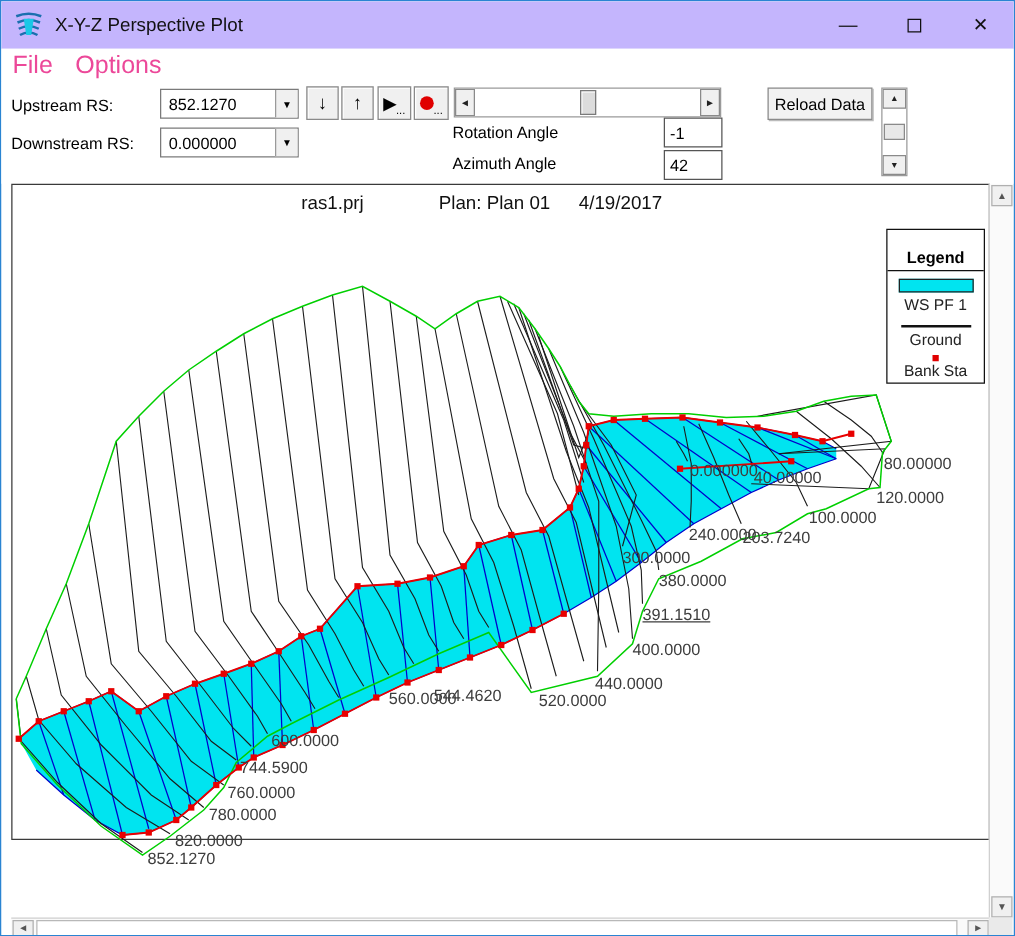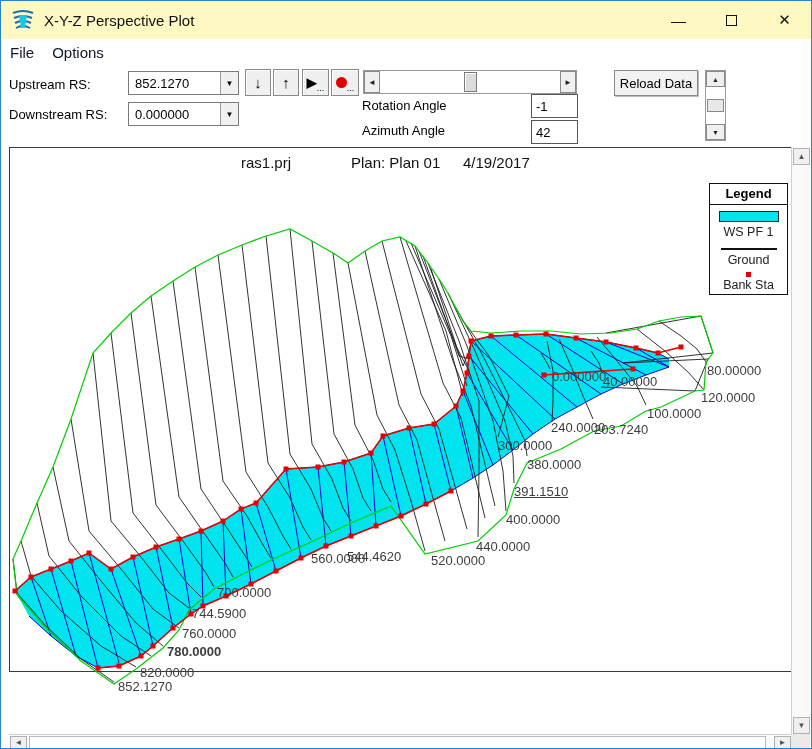--- a/index.html
+++ b/index.html
@@ -1,29 +1,29 @@
 <!DOCTYPE html>
 <html><head>
 <meta charset="utf-8">
 <style>
   * { margin:0; padding:0; box-sizing:border-box; }
   html,body { width:812px; height:749px; background:#fff; font-family:"Liberation Sans",sans-serif; }
   .window { position:relative; width:812px; height:749px; background:#fff; border:1px solid #2a84d2; overflow:hidden; }
 
   
-  .titlebar { position:absolute; left:0; top:0; width:100%; height:38px; background:#fef9c3; display:flex; align-items:center; }
+  .titlebar { position:absolute; left:0; top:0; width:100%; height:38px; background:#c4b5fd; display:flex; align-items:center; }
   .app-icon { width:26px; height:24px; margin-left:9px; }
   .title-text { font-size:15px; color:#111; margin-left:8px; }
   .wincontrols { position:absolute; right:0; top:0; height:38px; display:flex; }
   .wbtn { width:53px; height:38px; display:flex; align-items:center; justify-content:center; font-size:15px; color:#111; }
   .maxglyph { width:11px; height:11px; border:1.4px solid #111; display:inline-block; }
 
   
   .menubar { position:absolute; left:0; top:38px; width:100%; height:26px; background:#fff; display:flex; align-items:center; }
-  .menu-item { font-size:15px; color:#0f172a; padding:2px 9px; }
+  .menu-item { font-size:20px; color:#ec4899; padding:2px 9px; }
 
   
   .toolbar { position:absolute; left:0; top:64px; width:100%; height:82px; background:#fff; font-size:13px; color:#000; }
   .tlabel { position:absolute; white-space:nowrap; }
   .combo { position:absolute; height:24px; width:111px; border:1px solid #7a7a7a; background:#fff; display:flex; }
   .combo .val { flex:1; padding:4px 4px 0 6px; font-size:13px; }
   .combo .drop { width:18px; border-left:1px solid #9a9a9a; background:#f0f0f0; display:flex; align-items:center; justify-content:center; font-size:8px; color:#000; }
   .tbtn { position:absolute; height:27px; background:#f0f0f0; border:1px solid #8a8a8a; box-shadow:inset 1px 1px 0 #fff; display:flex; align-items:center; justify-content:center; font-size:15px; font-weight:bold; color:#000; }
   .tbtn .dots { font-size:9px; font-weight:normal; align-self:flex-end; margin-bottom:2px; }
   .reddot { width:11px; height:11px; border-radius:50%; background:#e00000; display:inline-block; }
@@ -38,21 +38,21 @@
 
   
   .plot { position:absolute; left:8px; top:146px; width:783px; height:525px; border:1px solid #3a3a3a; background:#fff; }
   .plot svg { position:absolute; left:0; top:0; }
   .ptitle { position:absolute; top:6px; left:0; width:100%; font-size:15px; color:#111; }
   .ptitle span { position:absolute; white-space:nowrap; }
   .sl { position:absolute; font-size:13px; color:#3d3d3d; white-space:nowrap; }
 
   
   .legend { position:absolute; left:699px; top:35px; width:79px; background:#fff; border:1px solid #111; text-align:center; }
-  .leg-title { font-size:13px; font-weight:bold; border-bottom:1px solid #111; padding:2px 0 3px; }
+  .leg-title { font-size:13px; font-weight:bold; border-bottom:1px solid #111; padding:2px 0 3px;margin-top:12px; }
   .leg-swatch { width:60px; height:11px; background:#00e4f0; border:1px solid #222; margin:6px auto 3px; }
   .leg-item { font-size:12.5px; color:#222; padding-bottom:2px; }
   .leg-line { width:56px; border-top:2px solid #111; margin:7px auto 3px; }
   .leg-dot { width:5px; height:5px; background:#e00000; margin:3px auto 1px; }
 
   
   .vsb { position:absolute; right:1px; top:146px; width:19px; height:588px; background:#fafafa; border-left:1px solid #d0d0d0; }
   .sb-btn { position:absolute; background:#f0f0f0; border:1px solid #b0b0b0; display:flex; align-items:center; justify-content:center; font-size:8px; color:#555; }
   .hsb { position:absolute; left:8px; top:733px; width:783px; height:15px; background:#fafafa; border-top:1px solid #d0d0d0; }
   .hsb-thumb { position:absolute; left:20px; top:1px; width:737px; height:13px; background:#fff; border:1px solid #b8b8b8; }
@@ -292,24 +292,24 @@
         <div class="sl" style="left: 541px; top: 272px;">240.0000</div>
         <div class="sl" style="left: 584px; top: 274px;">203.7240</div>
         <div class="sl" style="left: 488px; top: 290px;">300.0000</div>
         <div class="sl" style="left: 517px; top: 309px;">380.0000</div>
         <div class="sl" style="left: 504px; top: 336px; text-decoration: underline;">391.1510</div>
         <div class="sl" style="left: 496px; top: 364px;">400.0000</div>
         <div class="sl" style="left: 466px; top: 391px;">440.0000</div>
         <div class="sl" style="left: 301px; top: 403px;">560.0000</div>
         <div class="sl" style="left: 337px; top: 401px;">544.4620</div>
         <div class="sl" style="left: 421px; top: 405px;">520.0000</div>
-        <div class="sl" style="left: 207px; top: 437px;">700.0000</div>
+        <div class="sl" style="left: 207px; top: 437px;">600.0000</div>
         <div class="sl" style="left: 182px; top: 458px;">744.5900</div>
         <div class="sl" style="left: 172px; top: 478px;">760.0000</div>
-        <div class="sl" style="left: 157px; top: 496px; font-weight: bold;">780.0000</div>
+        <div class="sl" style="left: 157px; top: 496px;">780.0000</div>
         <div class="sl" style="left: 130px; top: 517px;">820.0000</div>
         <div class="sl" style="left: 108px; top: 531px;">852.1270</div>
       </div>
     <div class="legend">
       <div class="leg-title">Legend</div>
       <div class="leg-swatch"></div>
       <div class="leg-item">WS PF 1</div>
       <div class="leg-line"></div>
       <div class="leg-item">Ground</div>
       <div class="leg-dot"></div>

